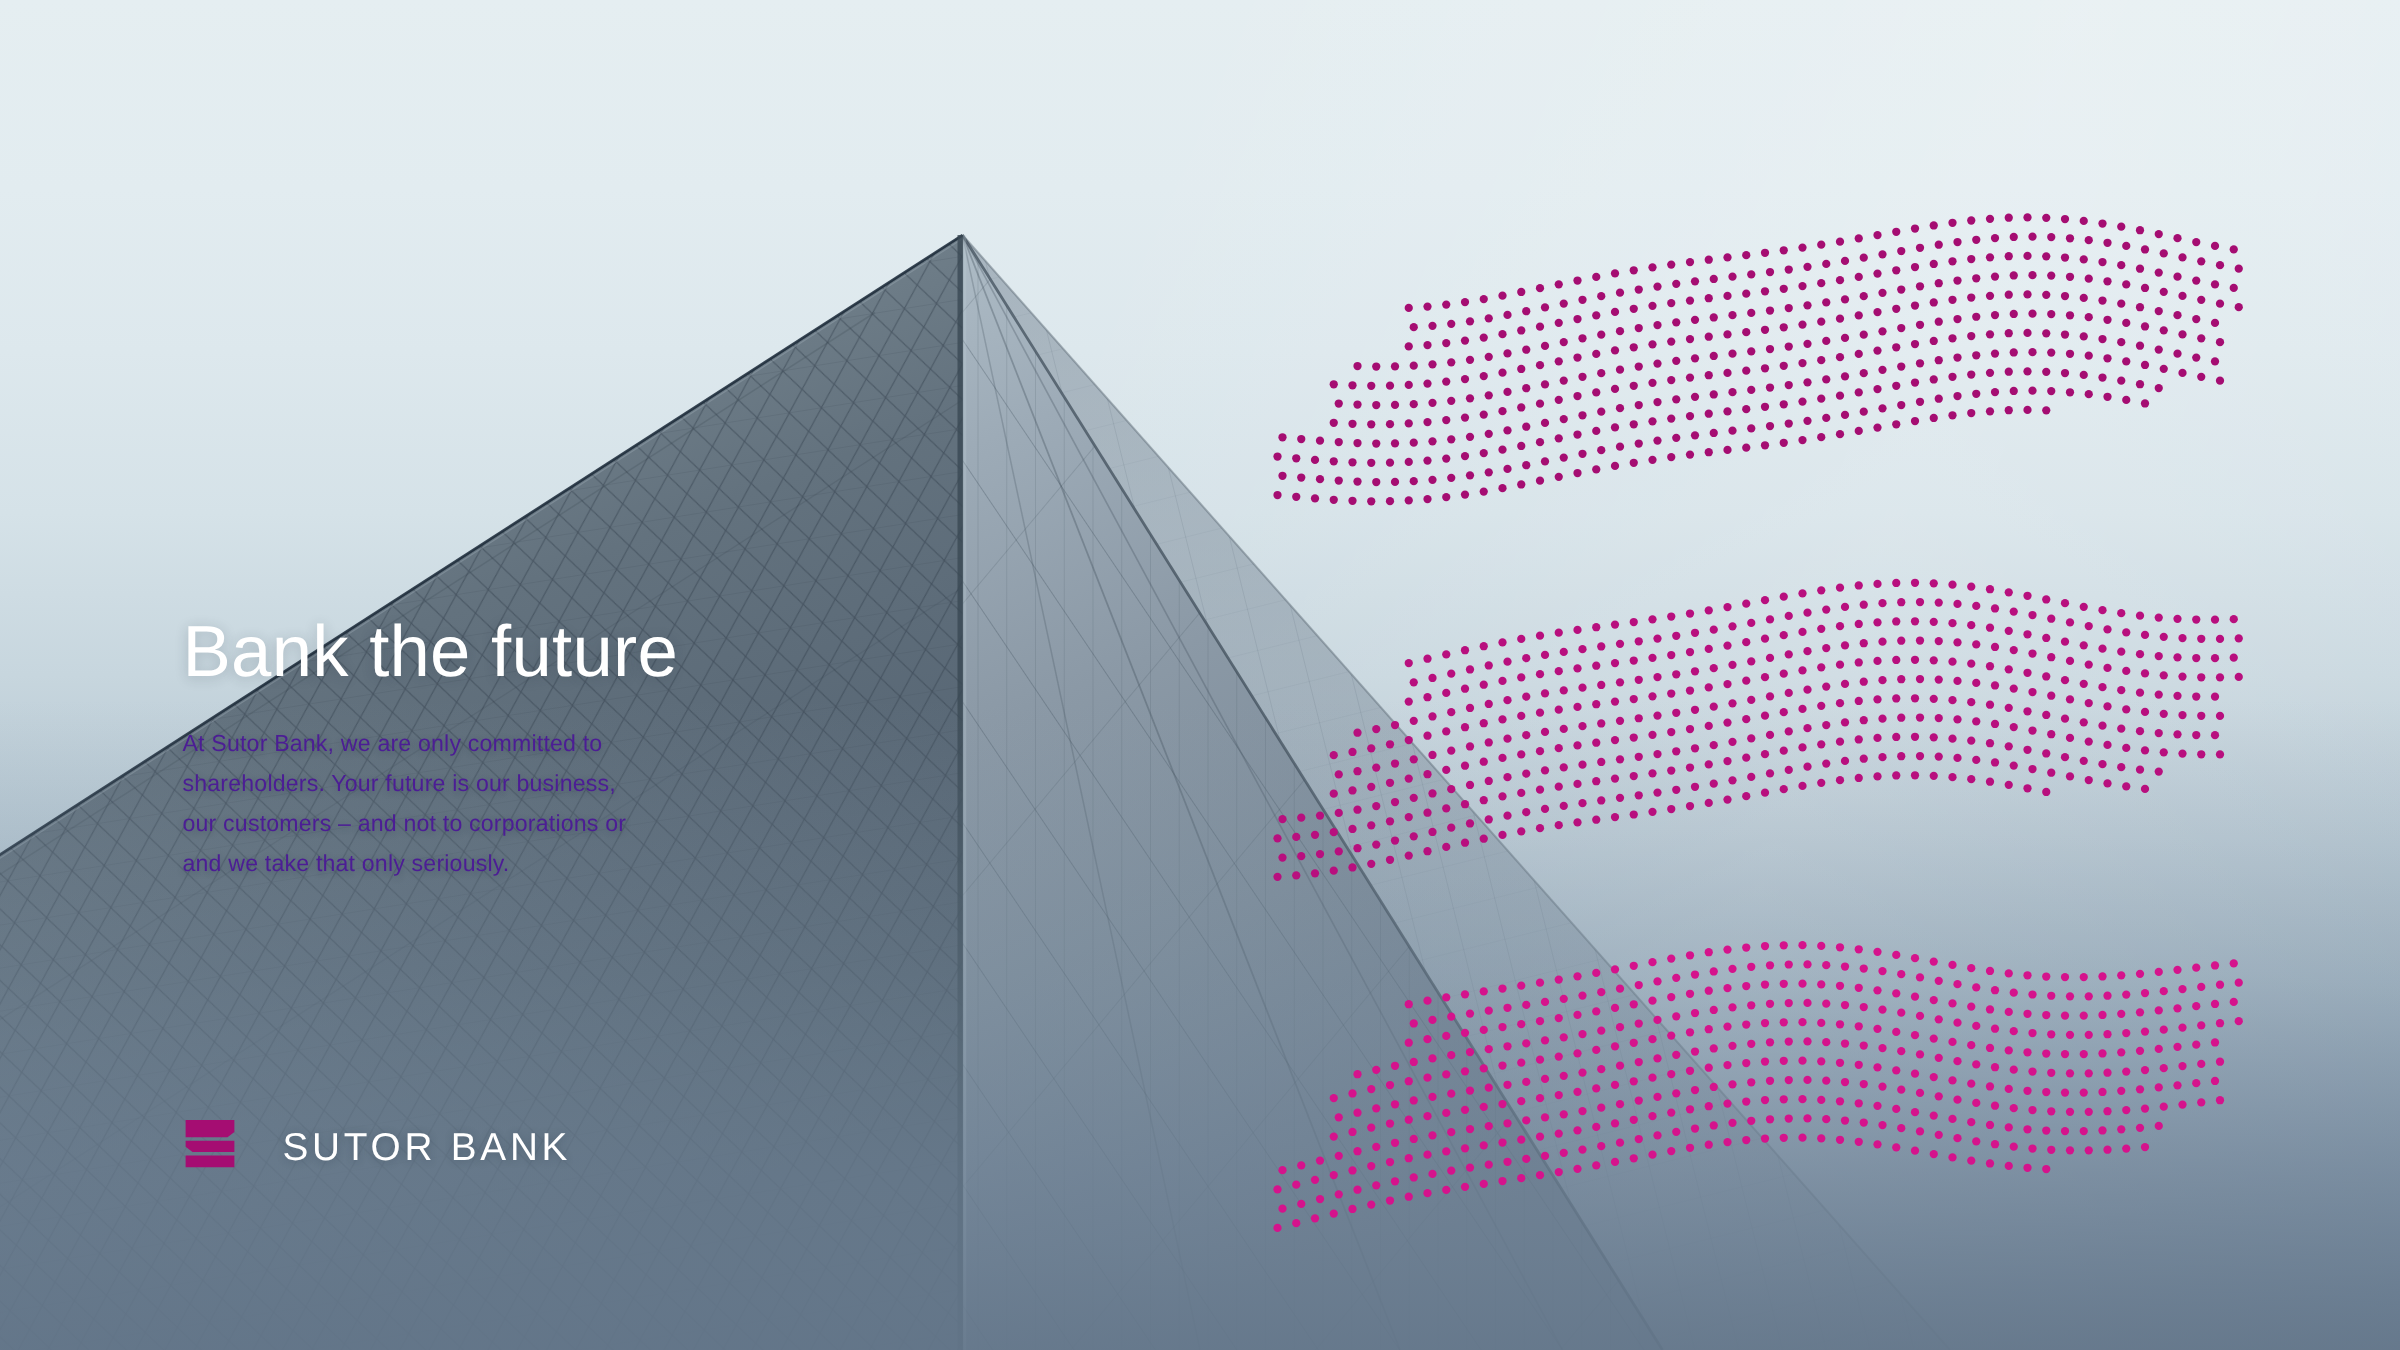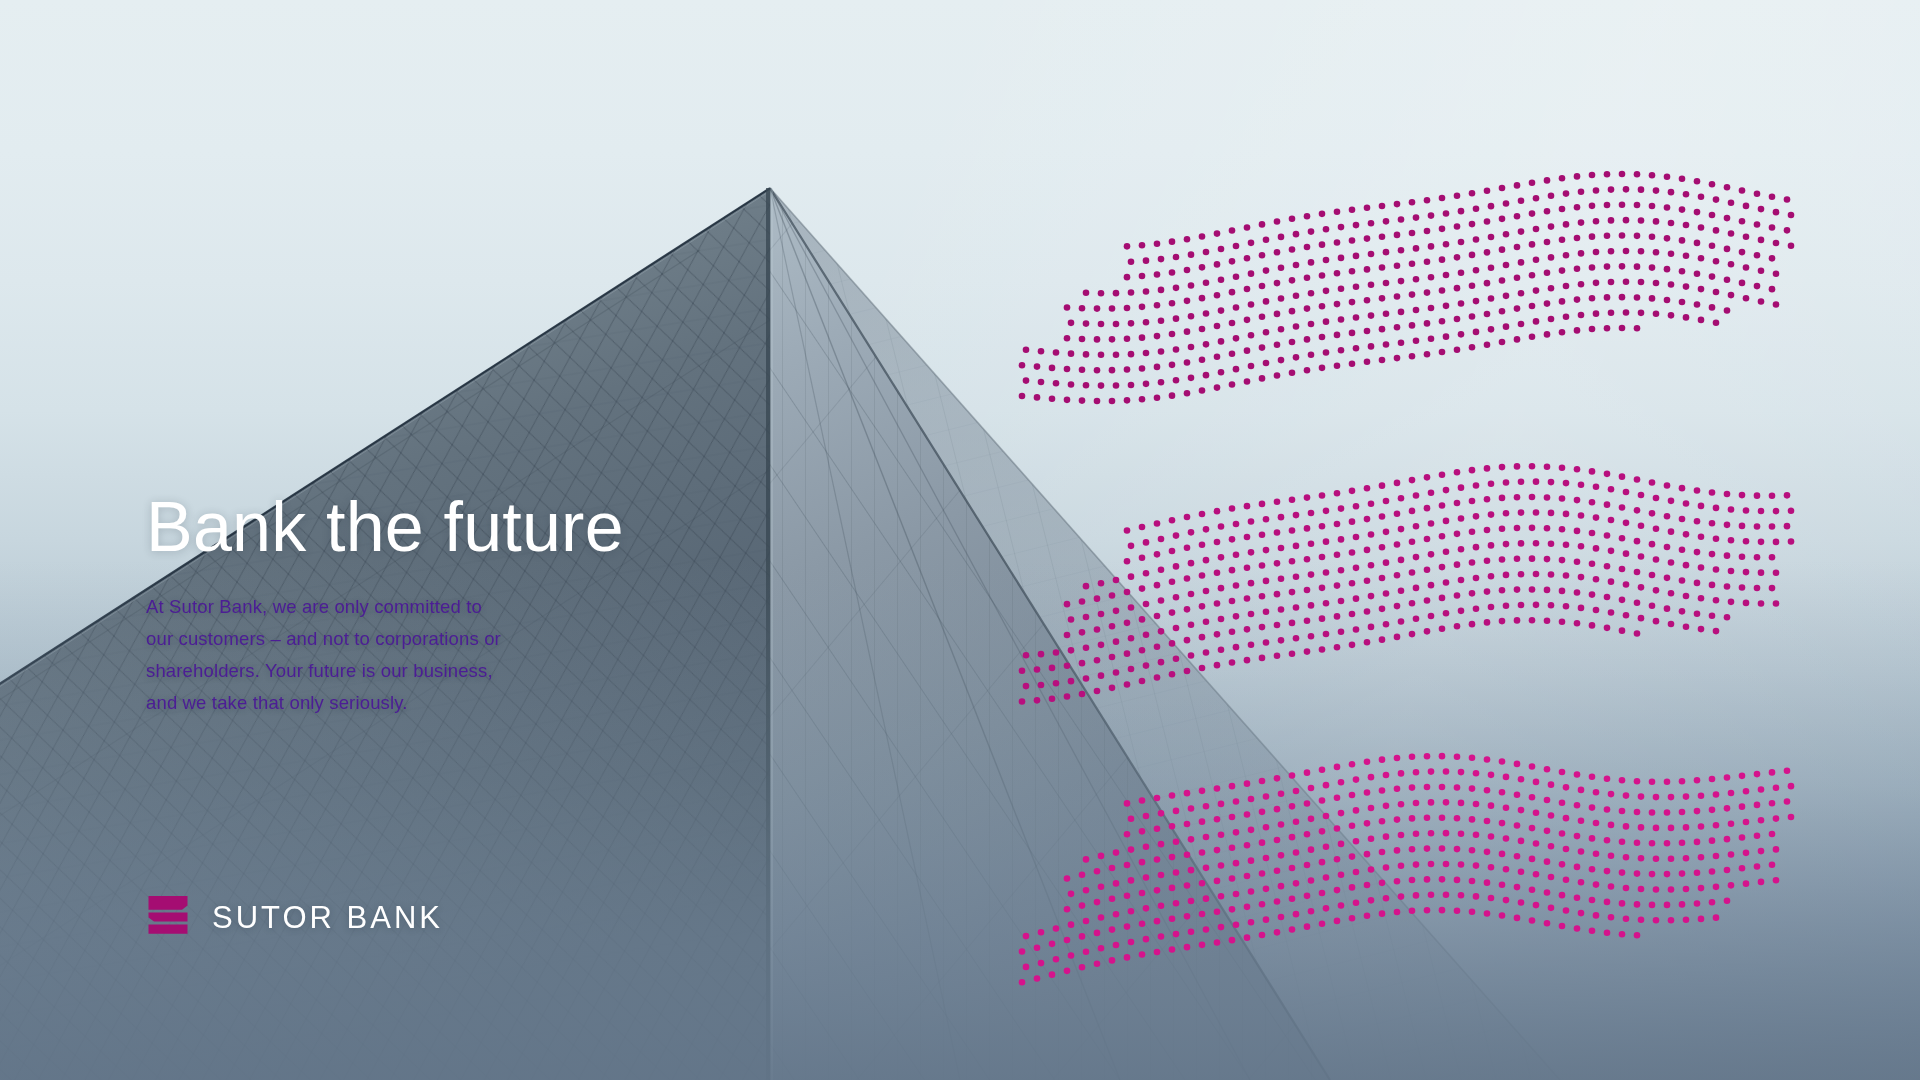--- a/index.html
+++ b/index.html
@@ -34,34 +34,34 @@
   
   .building{position:absolute;inset:0;}
   .bsvg{position:absolute;left:0;top:0;}
 
   
   .dots{position:absolute;left:0;top:0;}
 
   
   .copy{position:absolute;left:146px;top:492px;width:620px;}
   .headline{
-    font-size:70px;font-weight:300;color:#ffffff;letter-spacing:.2px;
+    font-size:58px;font-weight:300;color:#ffffff;letter-spacing:.2px;
     line-height:1.02;margin:0;white-space:nowrap;
     text-shadow:0 1px 10px rgba(30,45,60,.22);
   }
   .body-copy{
     margin:28px 0 0 0;width:400px;
     font-size:18.5px;font-weight:400;color:#4c1d95;line-height:32px;
     letter-spacing:.15px;
     text-shadow:0 1px 6px rgba(30,45,60,.30);
   }
   .body-copy span{display:block;}
 
   
-  .logo{position:absolute;left:146px;top:893px;display:flex;align-items:center;gap:22px;}
+  .logo{position:absolute;left:146px;top:893px;display:flex;align-items:center;gap:36px;}
   .logo-mark{width:44px;height:48px;display:block;}
   .logo-word{
     font-size:31px;font-weight:300;color:#ffffff;letter-spacing:3.0px;
     white-space:nowrap;line-height:1;
     text-shadow:0 1px 7px rgba(30,45,60,.30);
   }
 </style>
 </head>
 <body>
 
@@ -1732,22 +1732,22 @@
           <circle cx="1622.00" cy="934.20" r="3.3" fill="#d5138c"></circle>
           <circle cx="1637.00" cy="935.20" r="3.3" fill="#d5138c"></circle>
         </g>
       </g>
   </svg>
 
   <div class="copy">
     <h1 class="headline">Bank the future</h1>
     <p class="body-copy">
       <span>At Sutor Bank, we are only committed to</span>
+      <span>shareholders. Your future is our business,</span>
       <span>our customers – and not to corporations or</span>
-      <span>shareholders. Your future is our business,</span>
       <span>and we take that only seriously.</span>
     </p>
   </div>
 
   <div class="logo">
     <svg class="logo-mark" viewBox="0 0 44 48">
       <g fill="#a50d72">
         <path d="M2.5 3.0 L41.5 3.0 L41.5 12.5 L36.0 16.8 L2.5 16.8 Z"></path>
         <path d="M2.5 19.6 L41.5 19.6 L41.5 28.6 L8.0 28.6 L2.5 24.4 Z"></path>
         <path d="M2.5 31.4 L8.0 31.4 L41.5 31.4 L41.5 40.8 L2.5 40.8 L2.5 36.0 Z"></path>

